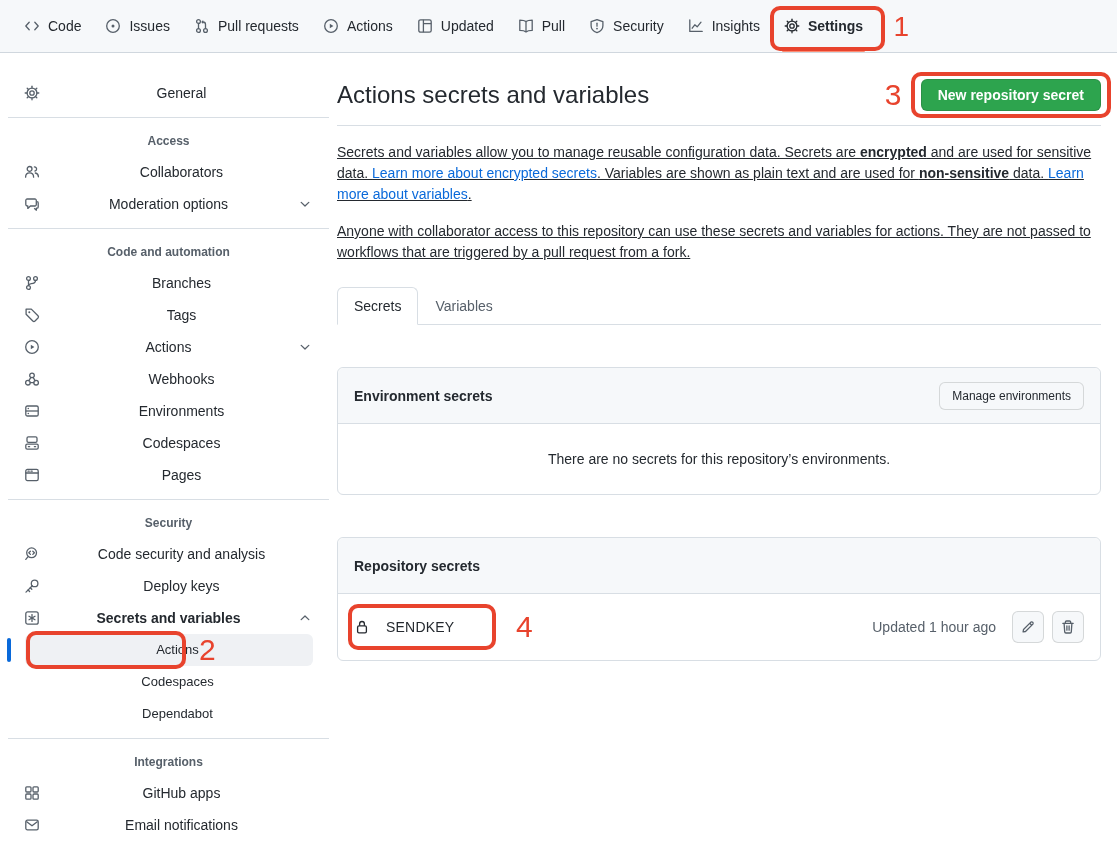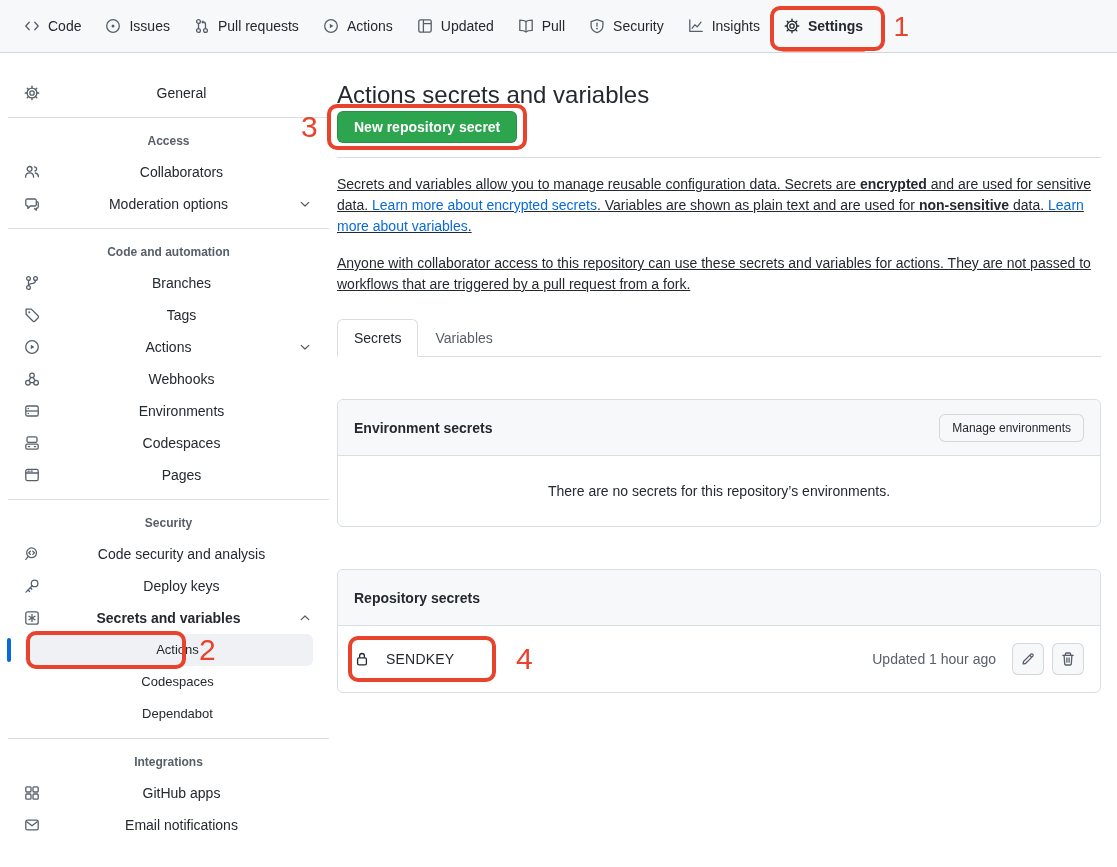--- a/index.html
+++ b/index.html
@@ -40,21 +40,21 @@
   .side-divider{border:none;border-top:1px solid var(--hair);margin:8px 8px;}
   .side-sub{list-style:none;margin:0;padding:0;}
   .side-subitem{font-size:13px;line-height:18px;padding:7px 8px 7px 25px;margin-left:17px;margin-right:16px;
     border-radius:6px;position:relative;cursor:pointer;color:var(--fg);}
   .side-subitem.active{background:#eff1f4;}
   .side-subitem.active::before{content:"";position:absolute;left:-18px;top:4px;bottom:4px;width:4px;
     border-radius:2px;background:var(--blue);}
 
   
   .main-head{display:flex;justify-content:space-between;align-items:flex-start;
-    padding:26px 0 14px;border-bottom:1px solid var(--hair);flex-direction:column;}
+    padding:26px 0 14px;border-bottom:1px solid var(--hair);}
   .page-title{font-size:24px;font-weight:400;margin:0;line-height:32px;}
   .btn-wrap{position:relative;display:inline-block;}
   .btn-primary{background:var(--green);color:#fff;border:1px solid rgba(27,31,36,0.15);
     border-radius:6px;font-size:14px;font-weight:700;padding:5px 16px;line-height:20px;
     font-family:inherit;cursor:pointer;white-space:nowrap;}
   .intro{margin:16px 0 0;font-size:14px;line-height:21px;color:var(--fg);text-decoration:underline;}
   .link{color:var(--blue);text-decoration:none;cursor:pointer;}
   .b{font-weight:700;}
 
   .tabnav{margin-top:24px;border-bottom:1px solid var(--hair);display:flex;}

